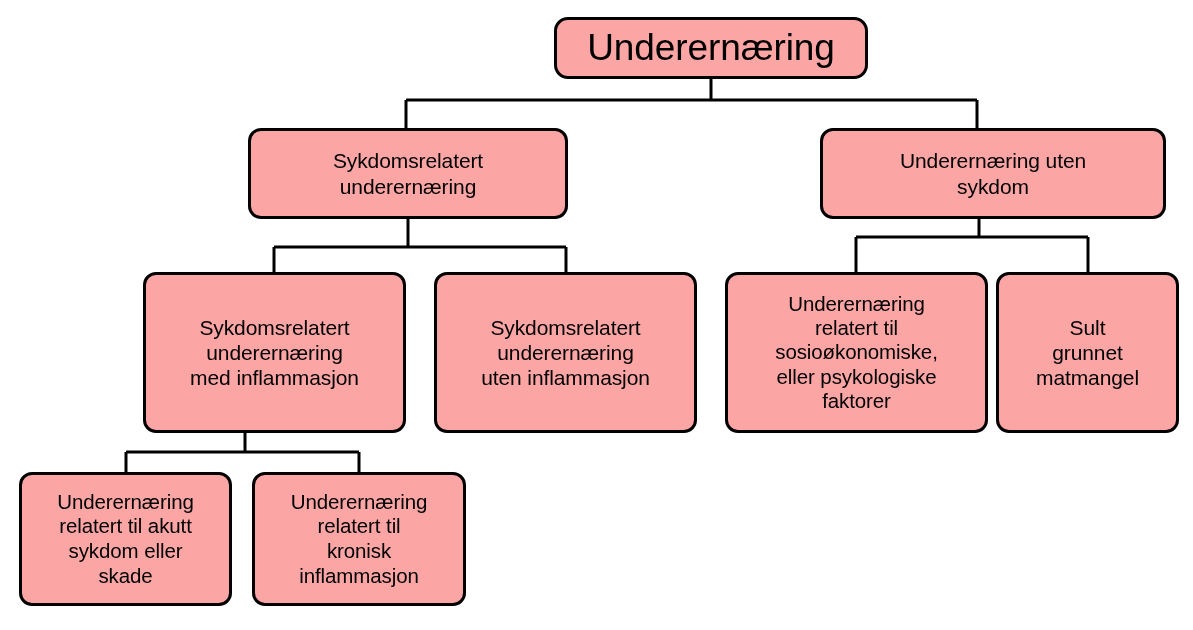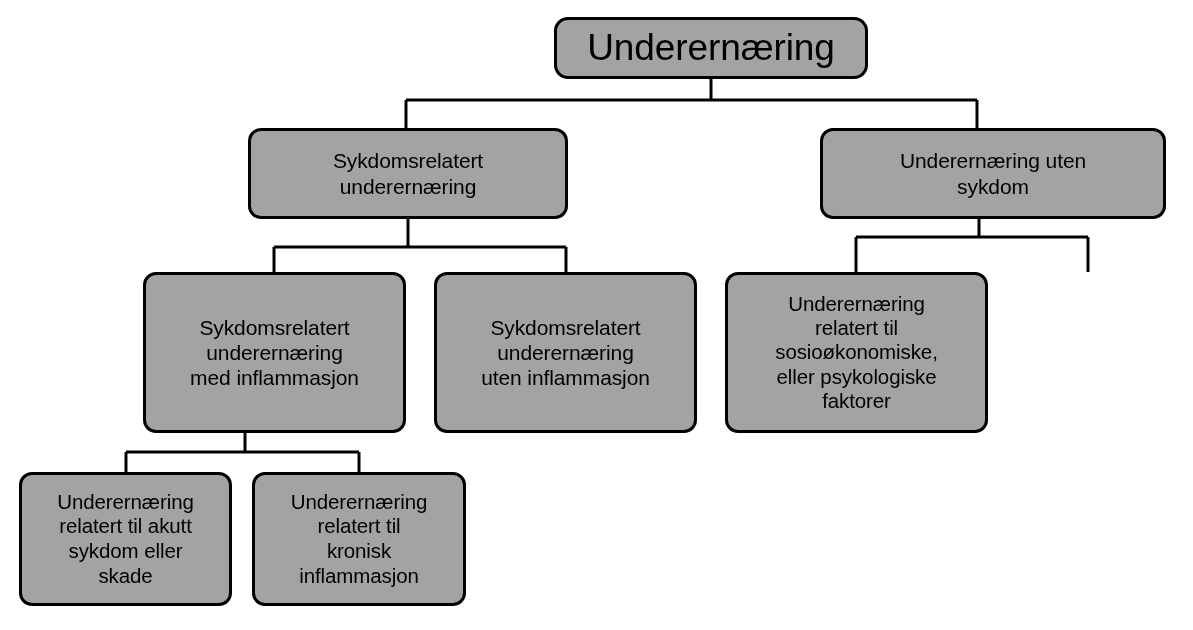--- a/index.html
+++ b/index.html
@@ -23,21 +23,21 @@
     position: absolute;
     left: 0;
     top: 0;
     width: 1193px;
     height: 630px;
     pointer-events: none;
   }
   .node {
     position: absolute;
     box-sizing: border-box;
-    background: #a3a3a3;
+    background: #fca5a5;
     border: 3px solid #000000;
     border-radius: 13px;
     display: flex;
     align-items: center;
     justify-content: center;
     text-align: center;
     z-index: 2;
   }
   .node-label {
     display: block;
@@ -171,20 +171,25 @@
   </div>
 
   <div class="node level3" id="node-socioeconomic">
     <span class="node-label">Underernæring
 relatert til
 sosioøkonomiske,
 eller psykologiske
 faktorer</span>
   </div>
 
+  <div class="node level3" id="node-hunger">
+    <span class="node-label">Sult
+grunnet
+matmangel</span>
+  </div>
 
   <div class="node level4" id="node-acute-disease">
     <span class="node-label">Underernæring
 relatert til akutt
 sykdom eller
 skade</span>
   </div>
 
   <div class="node level4" id="node-chronic-inflammation">
     <span class="node-label">Underernæring

